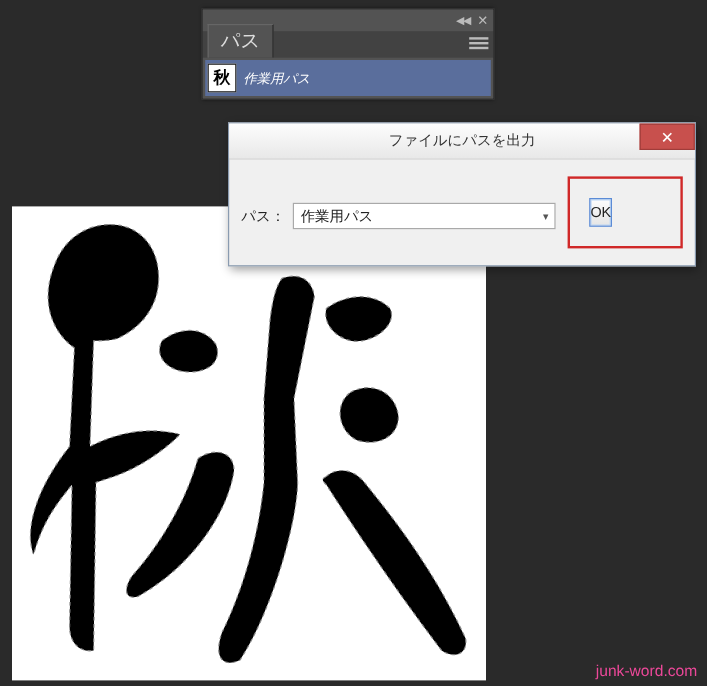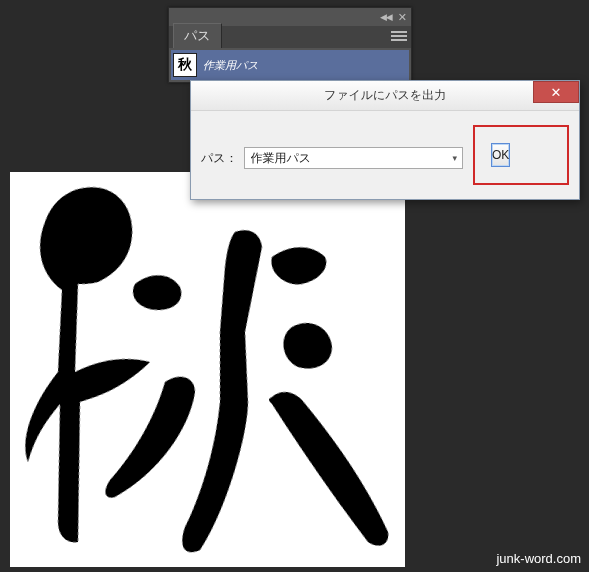--- a/index.html
+++ b/index.html
@@ -45,21 +45,21 @@
     height: 22px;
     background: #424242;
     display: flex;
     align-items: flex-end;
     padding-left: 4px;
     position: relative;
   }
   .paths-tab {
     background: #535353;
     color: #ddd;
-    font-size: 13px;
+    font-size: 16px;
     padding: 3px 10px 3px 10px;
     border-top: 1px solid #666;
     border-left: 1px solid #666;
     border-right: 1px solid #2a2a2a;
   }
   .paths-menu-btn {
     position: absolute;
     right: 4px;
     top: 3px;
     width: 16px;
@@ -103,21 +103,21 @@
   .path-name {
     color: #fff;
     font-size: 11px;
     font-style: italic;
   }
 
   
   .dialog {
     position: absolute;
     left: 190px;
-    top: 80px;
+    top: 102px;
     width: 390px;
     background: #f0f0f0;
     border: 1px solid #8a9bb0;
     box-shadow: 2px 3px 8px rgba(0,0,0,0.4);
   }
   .dialog-title {
     height: 30px;
     background: linear-gradient(#fdfdfd, #e8e8e8);
     border-bottom: 1px solid #d4d4d4;
     display: flex;
@@ -226,21 +226,21 @@
     stroke: #888;
     stroke-width: 1;
     stroke-dasharray: 3 3;
   }
 
   
   .watermark {
     position: absolute;
     right: 8px;
     bottom: 6px;
-    color: #ffffff;
+    color: #ec4899;
     font-size: 13px;
     font-family: Arial, sans-serif;
     margin-left: 24px;
   }
 </style>
 </head>
 <body>
 
 <div class="canvas">
   <div class="calligraphy">

